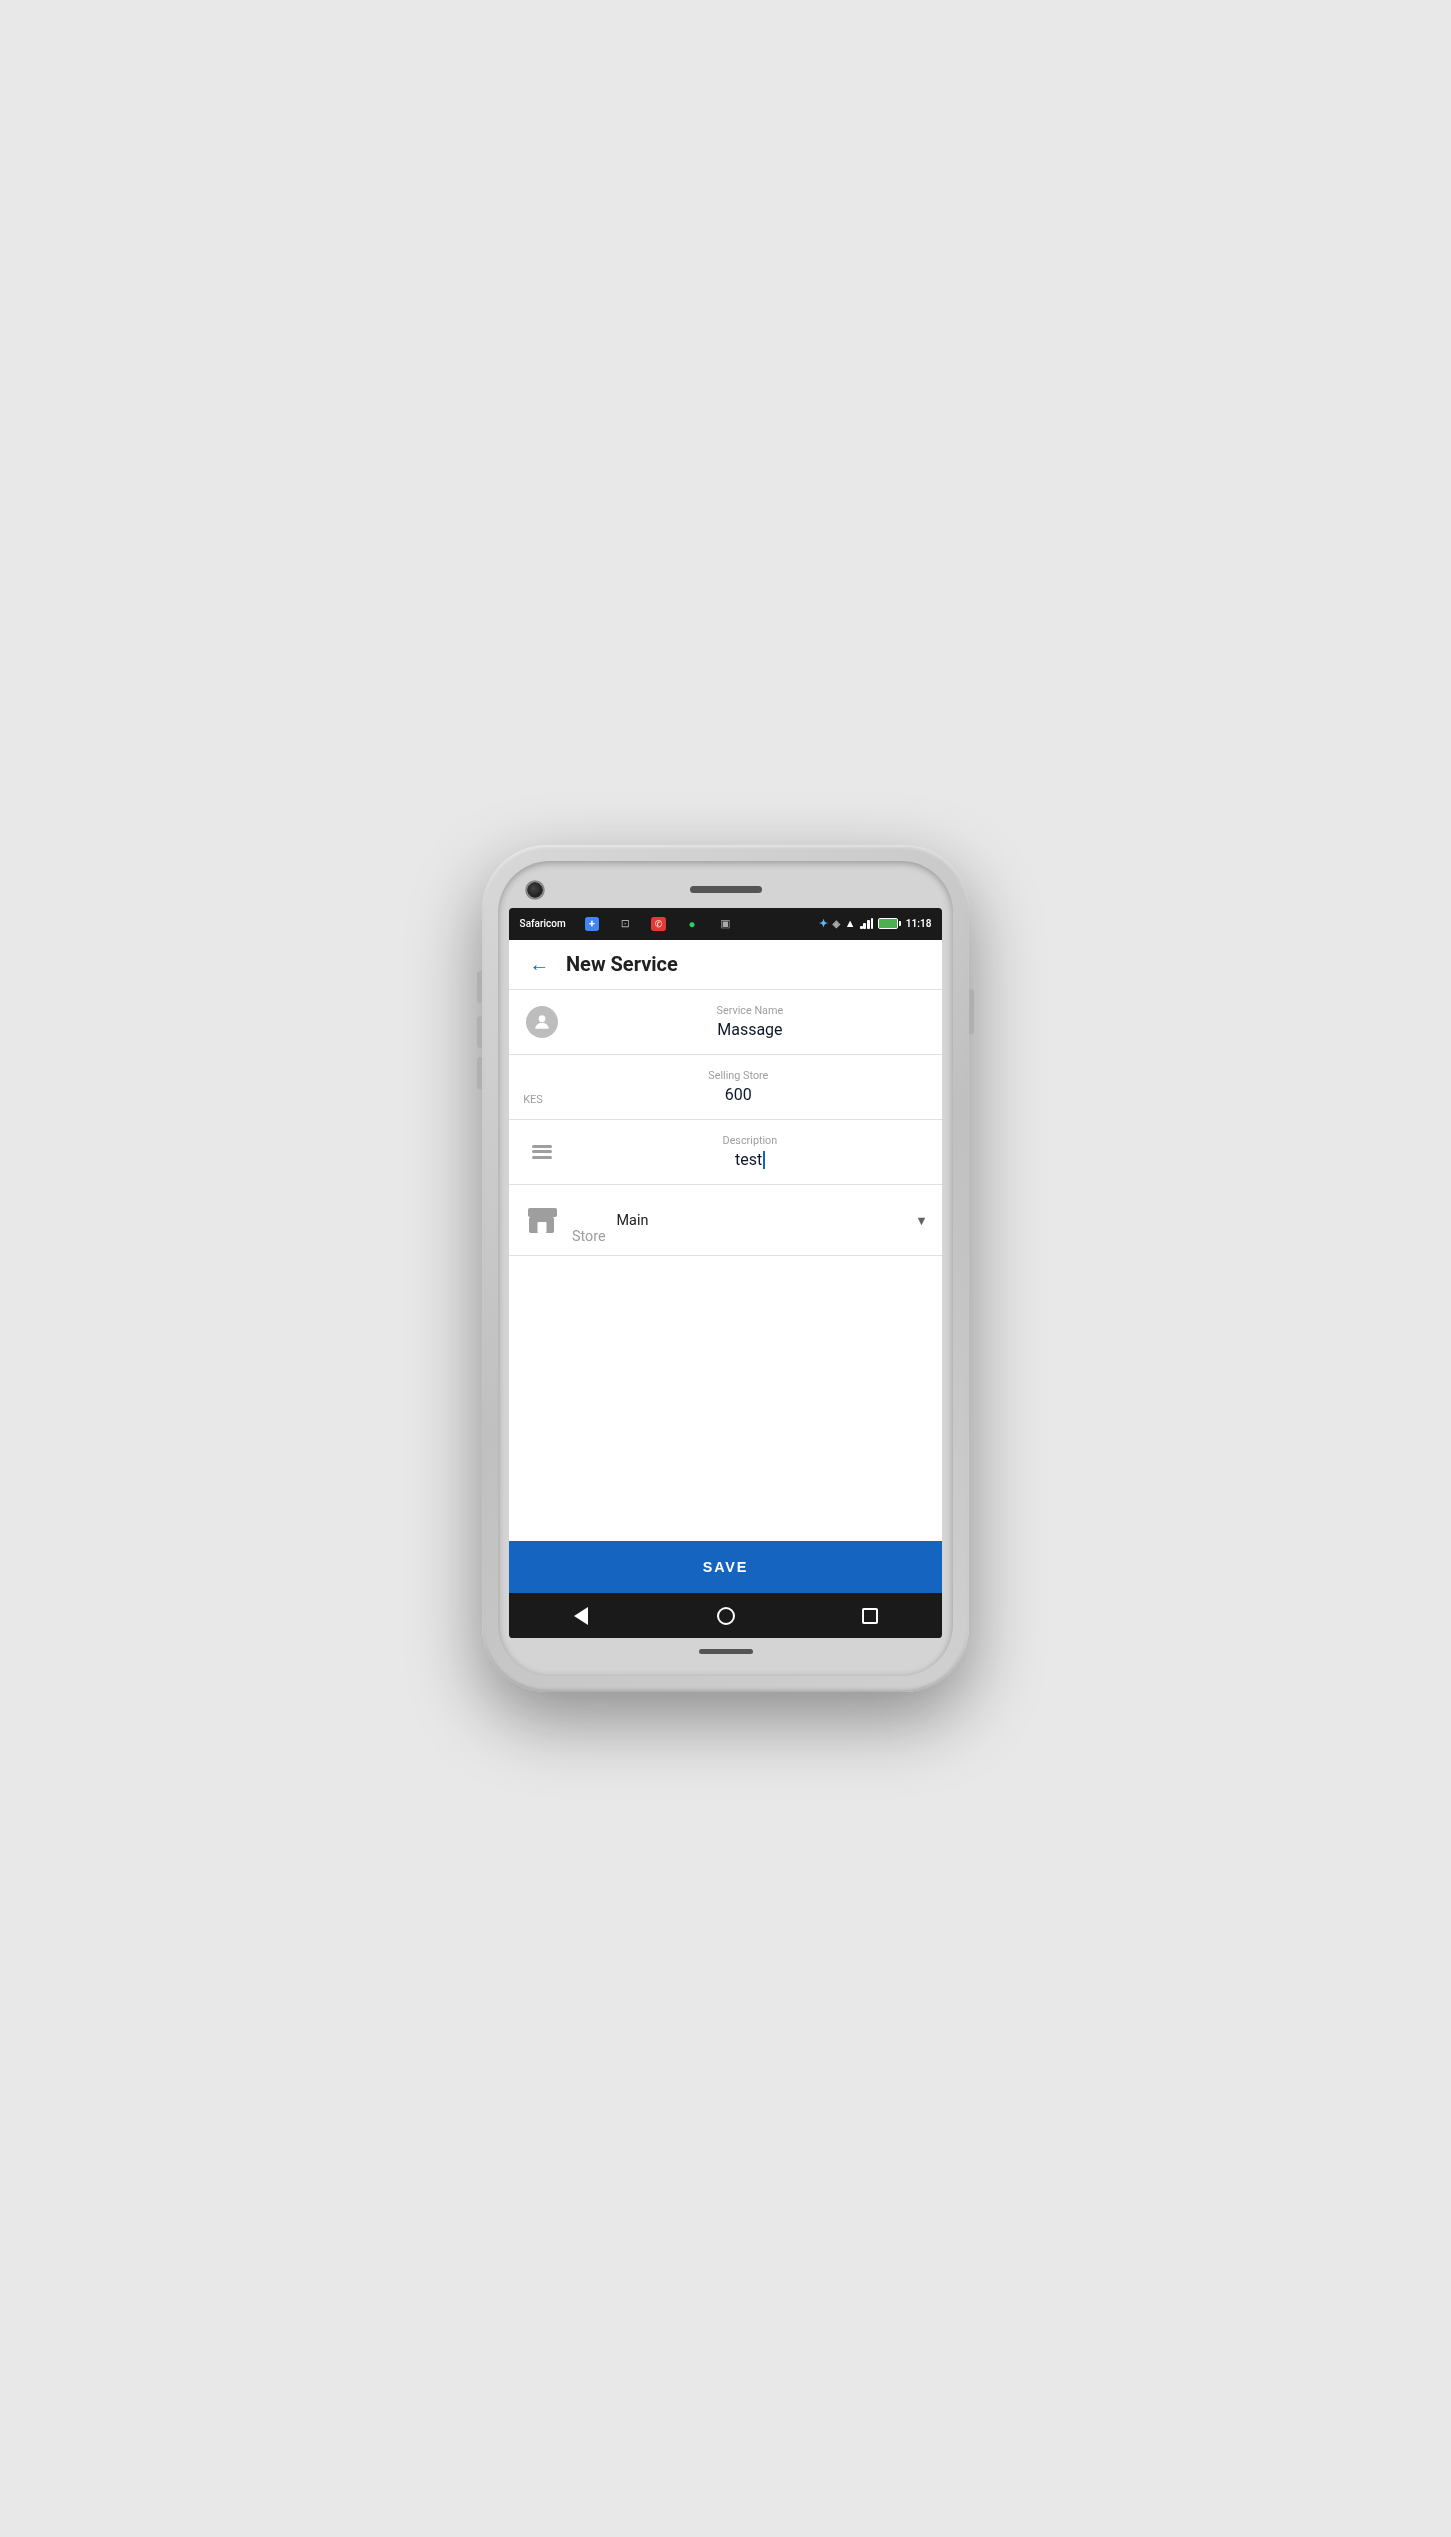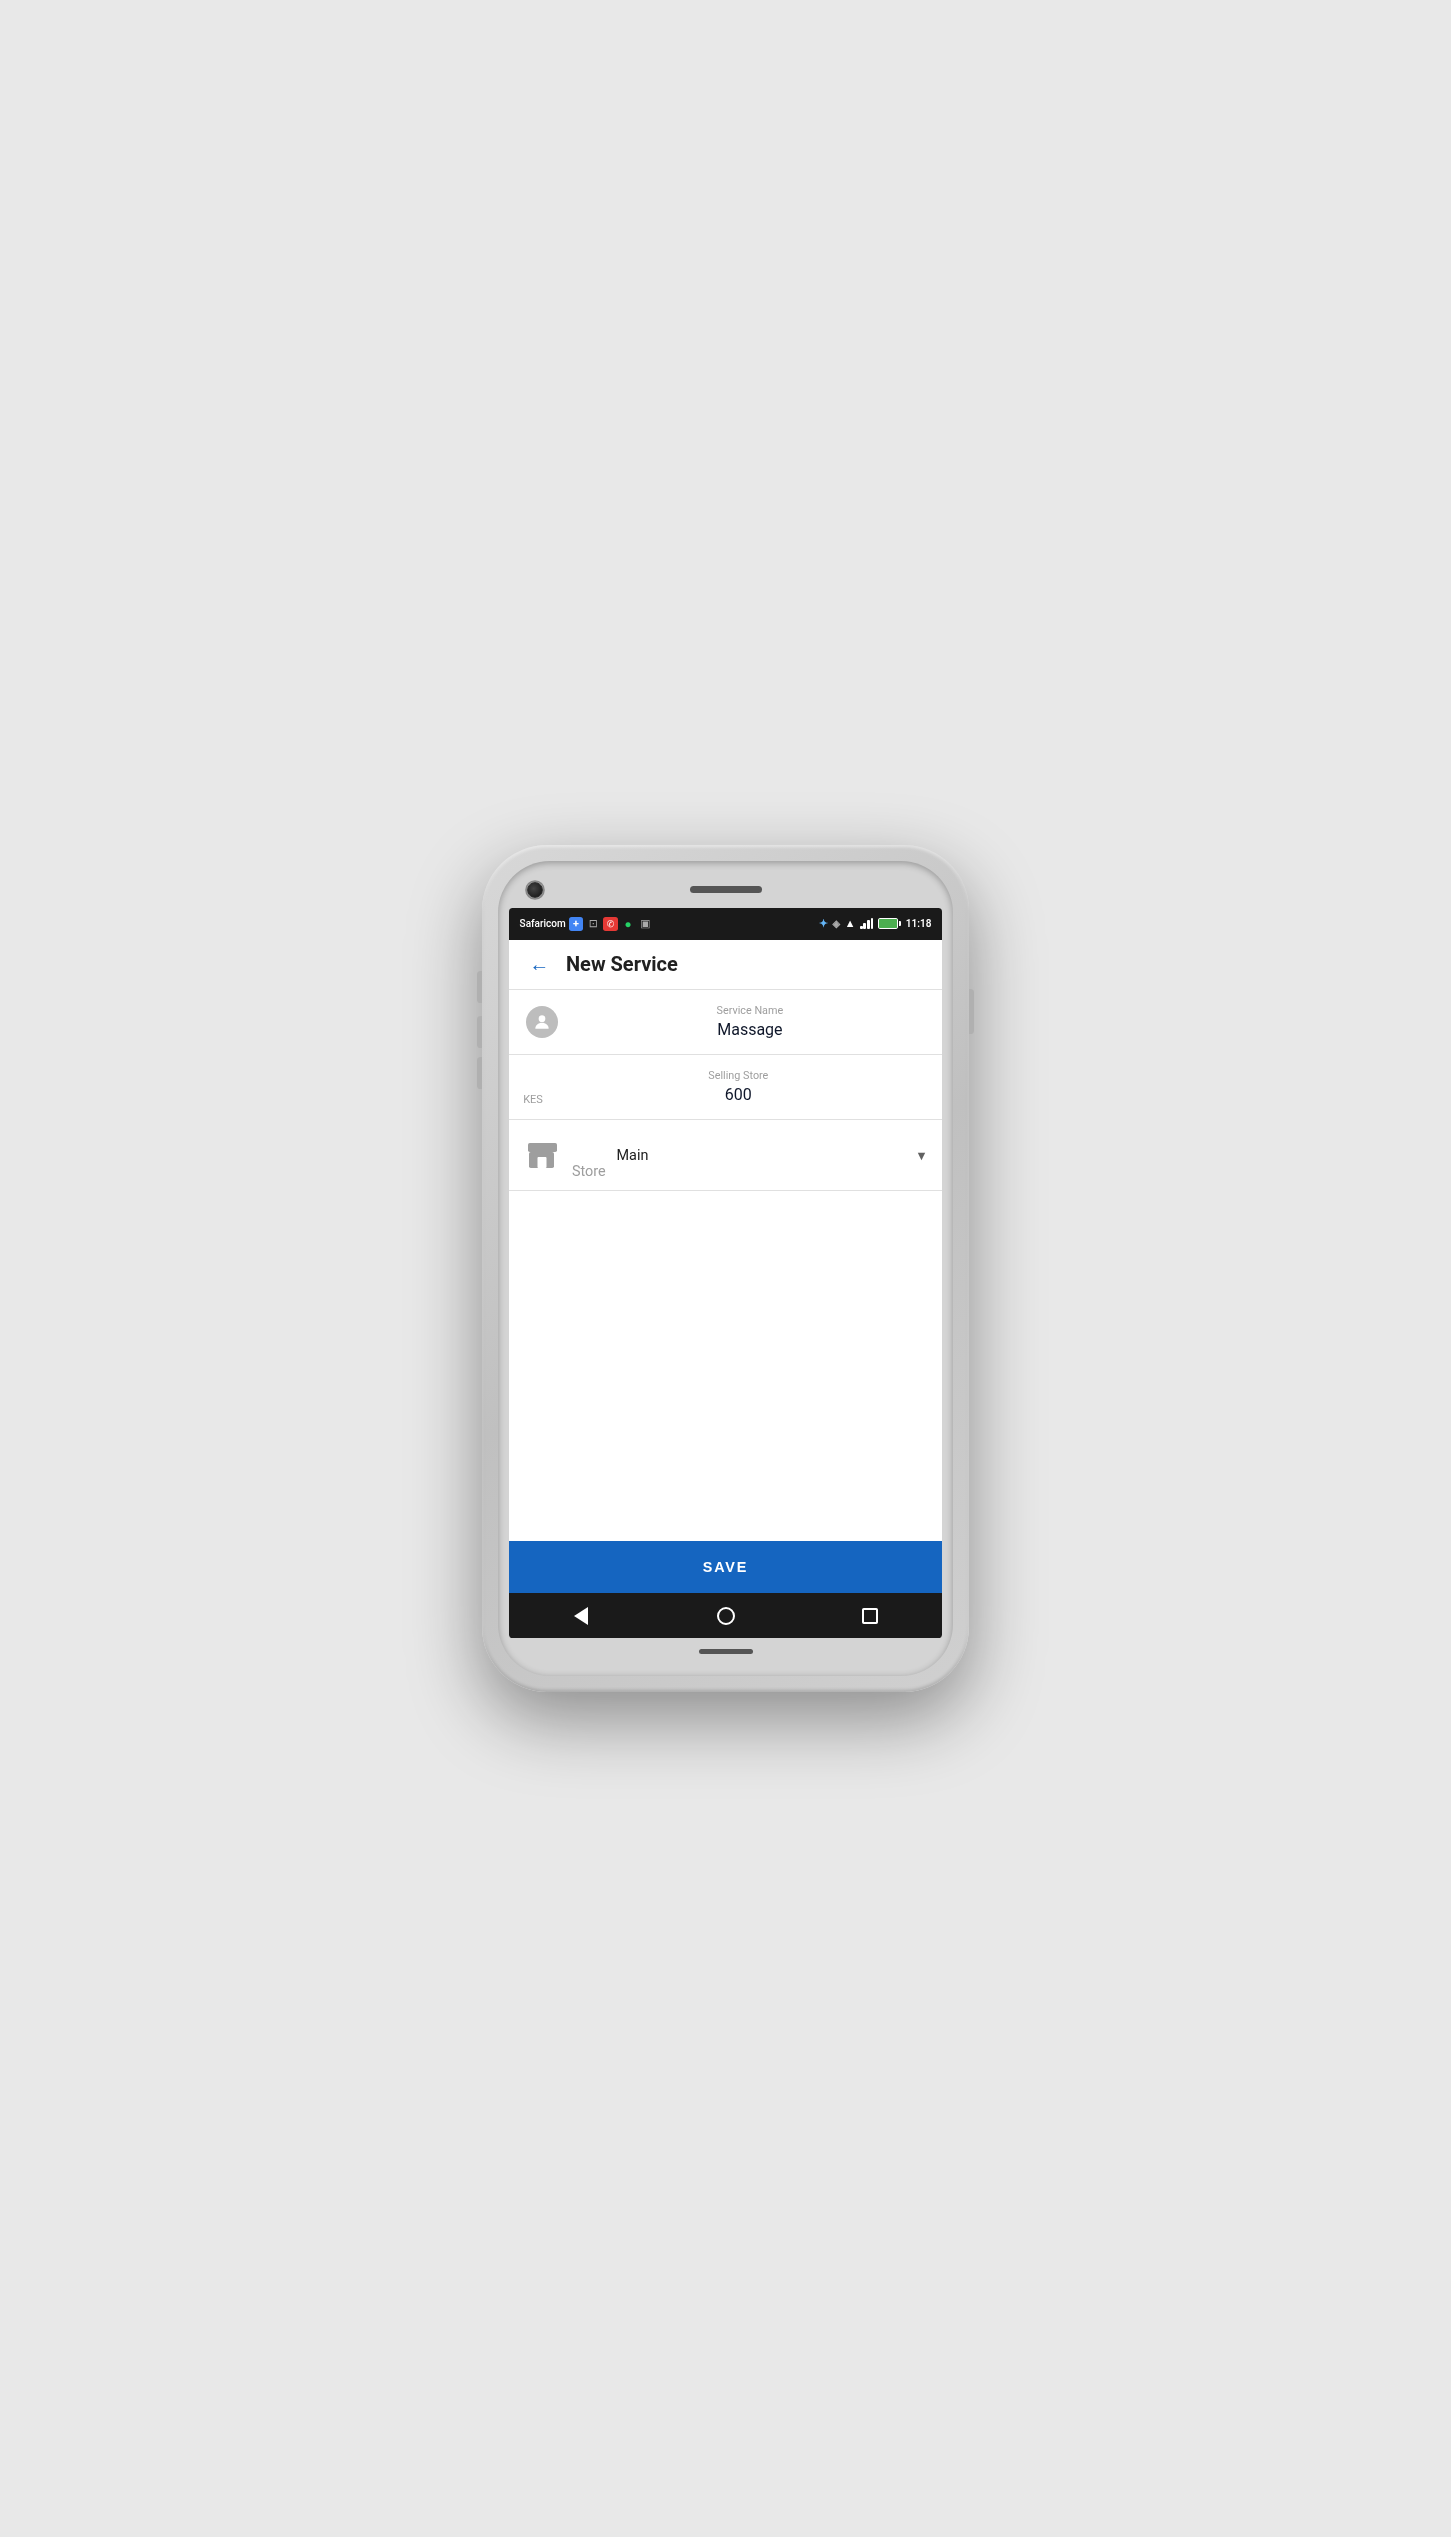--- a/index.html
+++ b/index.html
@@ -116,21 +116,21 @@
       align-items: center;
       justify-content: space-between;
       padding: 0 10.8px;
       font-size: 10px;
       flex-shrink: 0;
     }
 
     .status-left {
       display: flex;
       align-items: center;
-      gap: 3px;
+      gap: 19px;
     }
 
     .status-carrier {
       font-weight: 500;
       font-size: 10px;
     }
 
     .status-right {
       display: flex;
       align-items: center;
@@ -595,20 +595,36 @@
           </div>
 
           <div class="form-row">
             <span class="kes-label">KES</span>
             <div class="row-input-group">
               <span class="field-label">Selling Store</span>
               <span class="field-value">600</span>
             </div>
           </div>
 
+          <div class="form-row">
+            <div class="row-icon">
+              <div class="menu-icon-shape">
+                <div class="menu-line"></div>
+                <div class="menu-line"></div>
+                <div class="menu-line"></div>
+              </div>
+            </div>
+            <div class="row-input-group">
+              <span class="field-label">Description</span>
+              <div style="display:flex;align-items:center;">
+                <span class="field-value">test</span>
+                  <span class="cursor"></span>
+              </div>
+            </div>
+          </div>
 
           <div class="form-row">
             <div class="row-icon">
               <div class="store-icon-shape">
                 <div class="store-roof"></div>
                 <div class="store-body">
                   <div class="store-door"></div>
                 </div>
               </div>
             </div>

